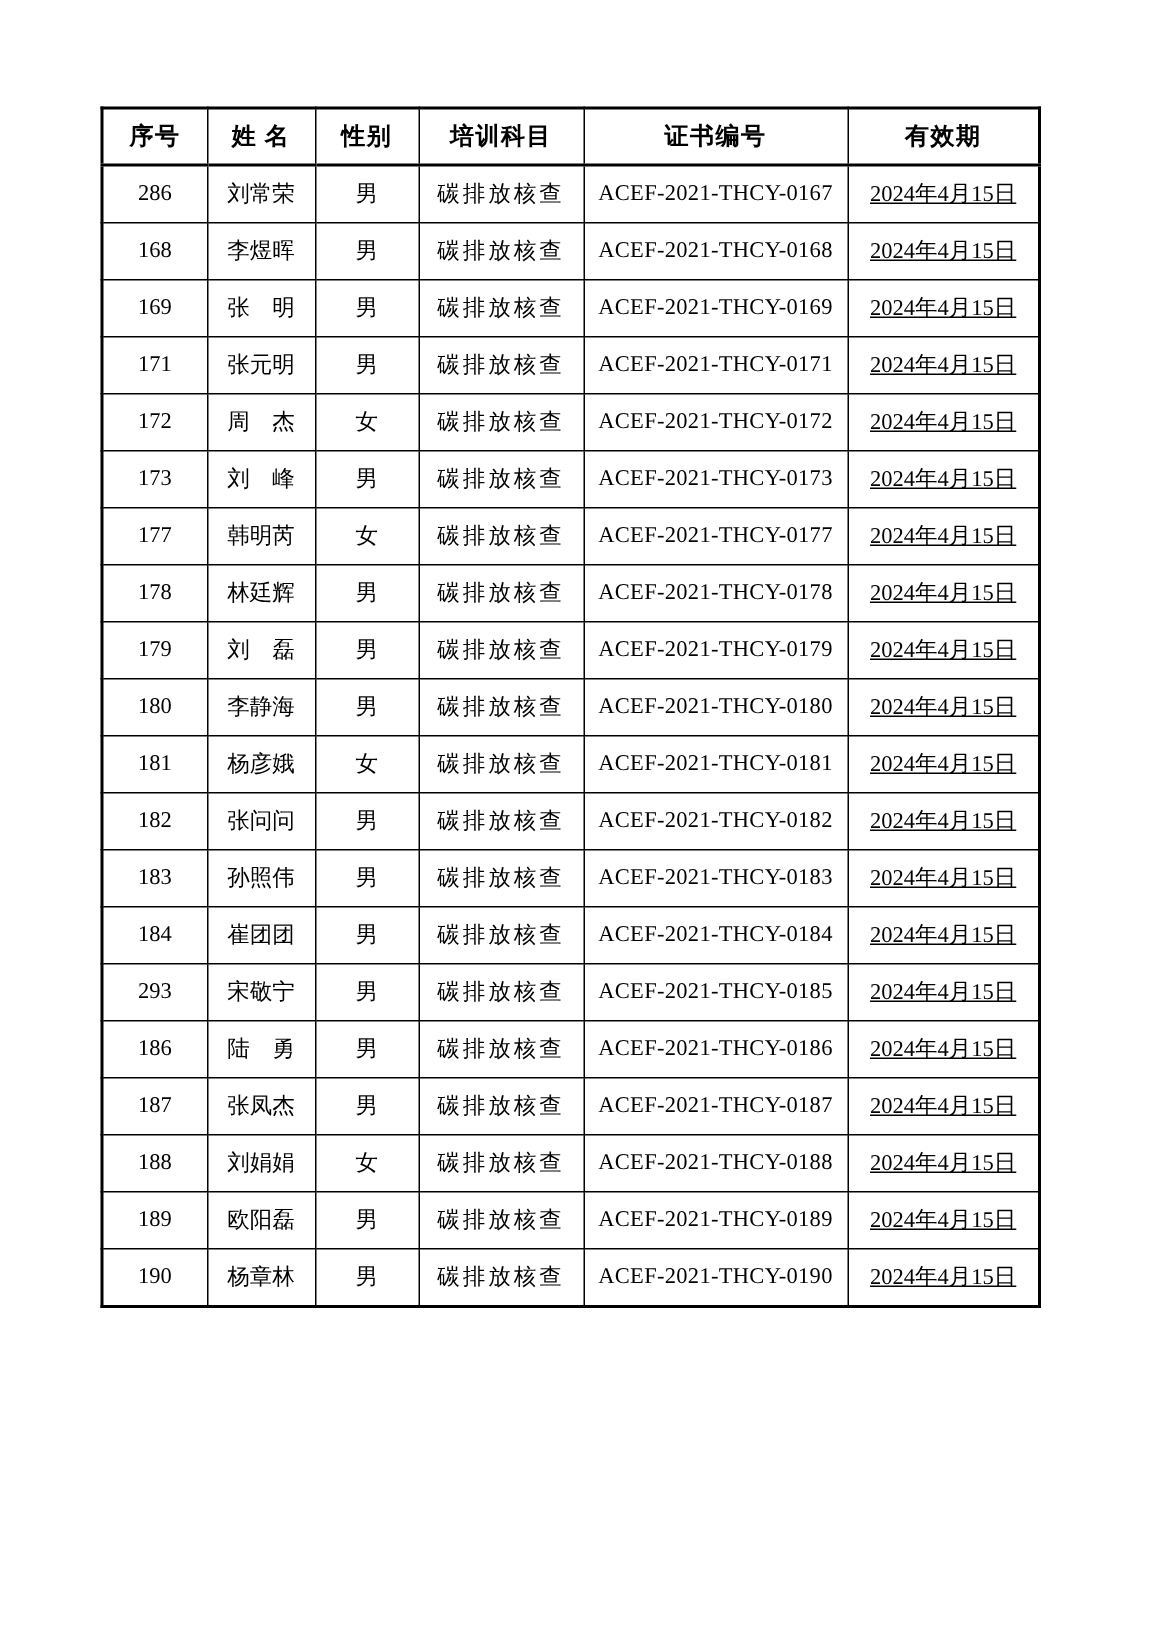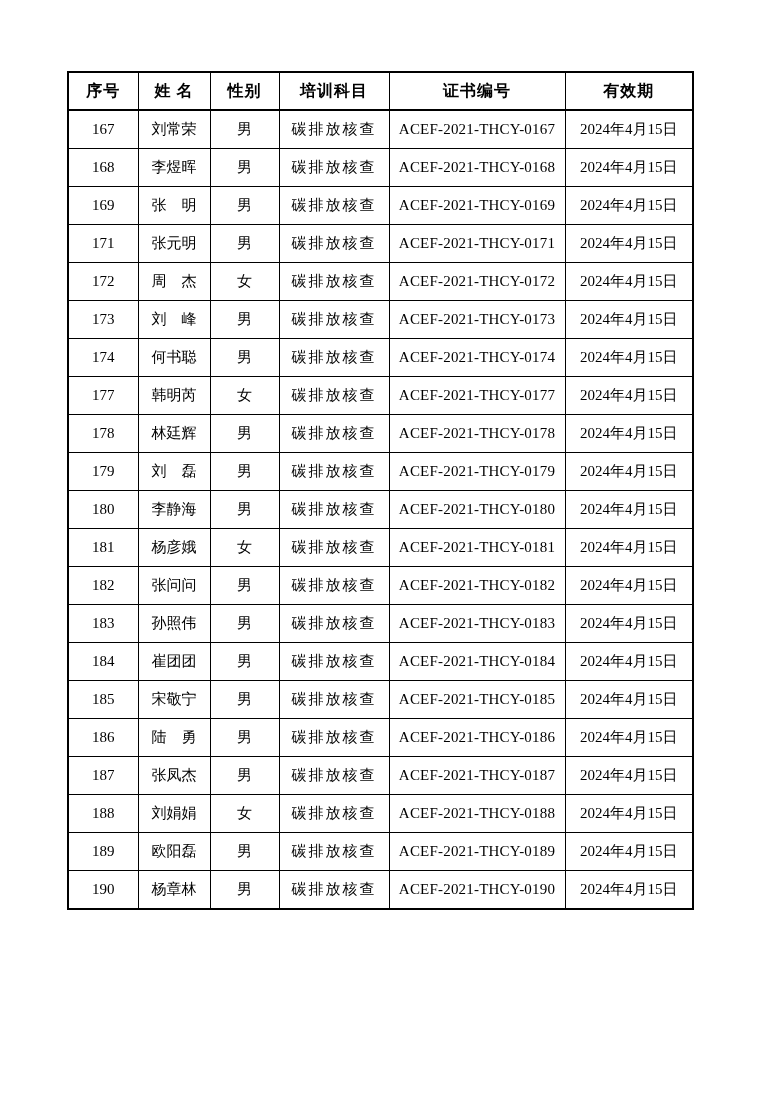--- a/index.html
+++ b/index.html
@@ -49,21 +49,21 @@
     letter-spacing: 1px;
   }
   .cert-table tbody td {
     height: 37px;
     font-size: 15px;
     font-weight: normal;
   }
   td.cell-serial   { font-size: 14.5px; }
   td.cell-subject  { letter-spacing: 2px; }
   td.cell-certificate { font-size: 14.5px; letter-spacing: 0.2px; }
-  td.cell-validity { font-size: 14.5px; }
+  td.cell-validity { font-size: 14.5px; text-decoration: underline; }
 </style>
 </head>
 <body>
 
 <div class="page">
   <table class="cert-table">
     <colgroup>
       <col class="c-no">
       <col class="c-name">
       <col class="c-gender">
@@ -76,21 +76,21 @@
         <th>序号</th>
         <th>姓 名</th>
         <th>性别</th>
         <th>培训科目</th>
         <th>证书编号</th>
         <th>有效期</th>
       </tr>
     </thead>
     <tbody>
         <tr>
-      <td class="cell-serial">167</td>
+      <td class="cell-serial">286</td>
       <td class="cell-name">刘常荣</td>
       <td class="cell-gender">男</td>
       <td class="cell-subject">碳排放核查</td>
       <td class="cell-certificate">ACEF-2021-THCY-0167</td>
       <td class="cell-validity">2024年4月15日</td>
     </tr>
         <tr>
       <td class="cell-serial">168</td>
       <td class="cell-name">李煜晖</td>
       <td class="cell-gender">男</td>
@@ -124,28 +124,20 @@
     </tr>
         <tr>
       <td class="cell-serial">173</td>
       <td class="cell-name">刘　峰</td>
       <td class="cell-gender">男</td>
       <td class="cell-subject">碳排放核查</td>
       <td class="cell-certificate">ACEF-2021-THCY-0173</td>
       <td class="cell-validity">2024年4月15日</td>
     </tr>
         <tr>
-      <td class="cell-serial">174</td>
-      <td class="cell-name">何书聪</td>
-      <td class="cell-gender">男</td>
-      <td class="cell-subject">碳排放核查</td>
-      <td class="cell-certificate">ACEF-2021-THCY-0174</td>
-      <td class="cell-validity">2024年4月15日</td>
-    </tr>
-        <tr>
       <td class="cell-serial">177</td>
       <td class="cell-name">韩明芮</td>
       <td class="cell-gender">女</td>
       <td class="cell-subject">碳排放核查</td>
       <td class="cell-certificate">ACEF-2021-THCY-0177</td>
       <td class="cell-validity">2024年4月15日</td>
     </tr>
         <tr>
       <td class="cell-serial">178</td>
       <td class="cell-name">林廷辉</td>
@@ -196,21 +188,21 @@
     </tr>
         <tr>
       <td class="cell-serial">184</td>
       <td class="cell-name">崔团团</td>
       <td class="cell-gender">男</td>
       <td class="cell-subject">碳排放核查</td>
       <td class="cell-certificate">ACEF-2021-THCY-0184</td>
       <td class="cell-validity">2024年4月15日</td>
     </tr>
         <tr>
-      <td class="cell-serial">185</td>
+      <td class="cell-serial">293</td>
       <td class="cell-name">宋敬宁</td>
       <td class="cell-gender">男</td>
       <td class="cell-subject">碳排放核查</td>
       <td class="cell-certificate">ACEF-2021-THCY-0185</td>
       <td class="cell-validity">2024年4月15日</td>
     </tr>
         <tr>
       <td class="cell-serial">186</td>
       <td class="cell-name">陆　勇</td>
       <td class="cell-gender">男</td>

